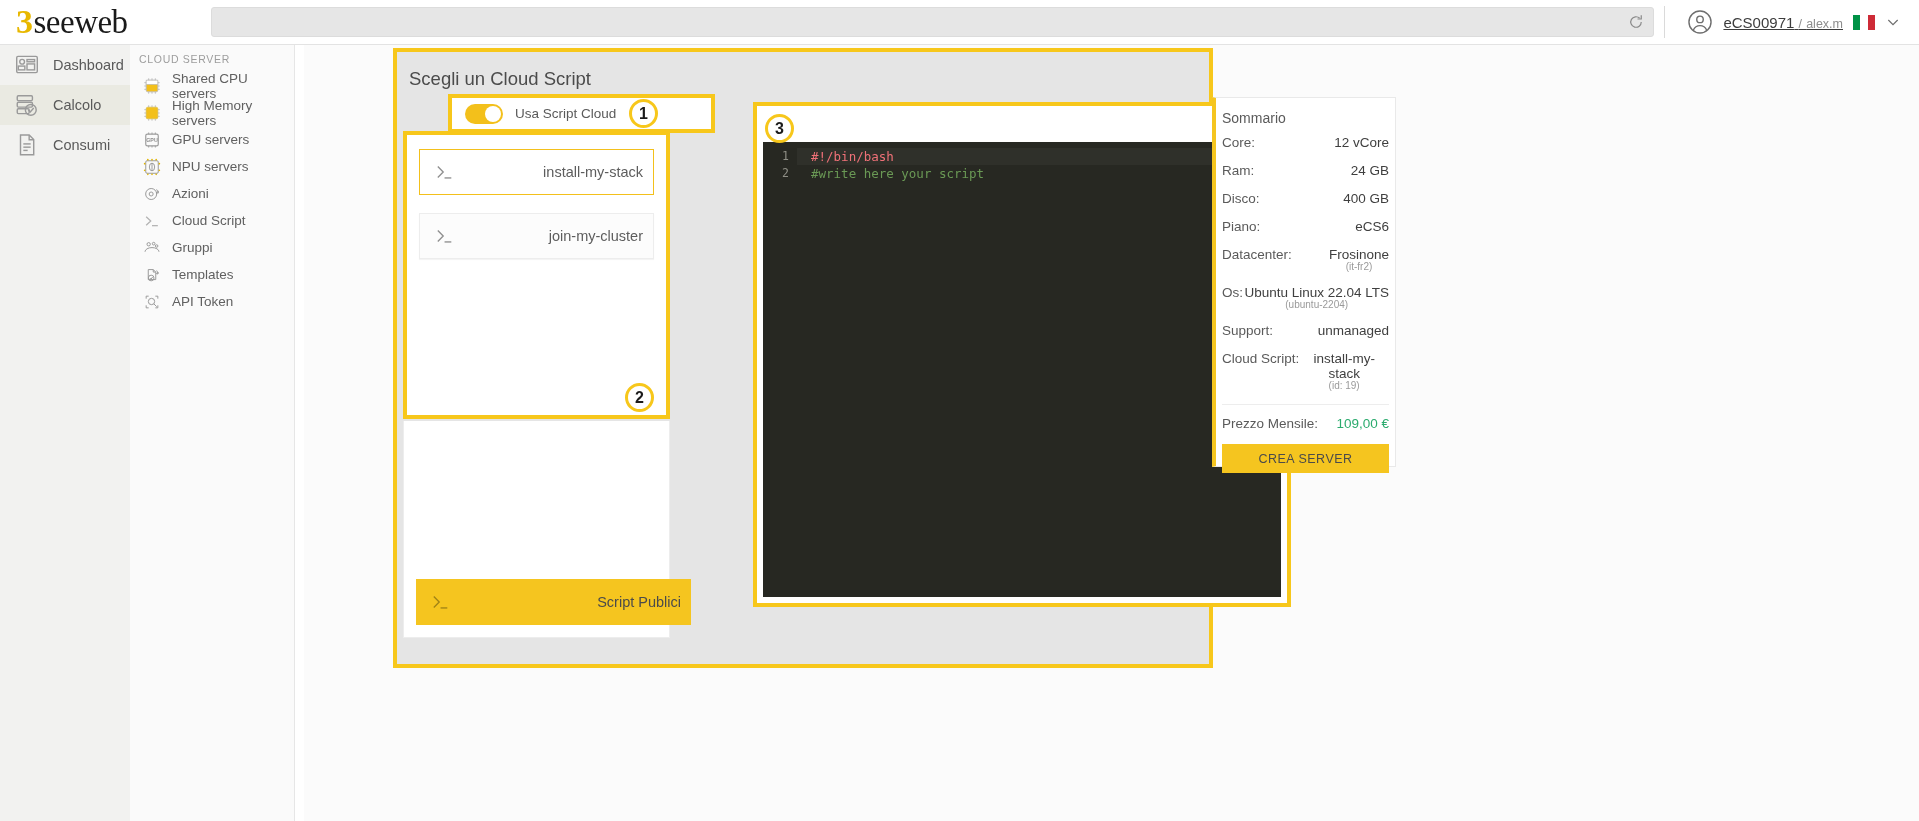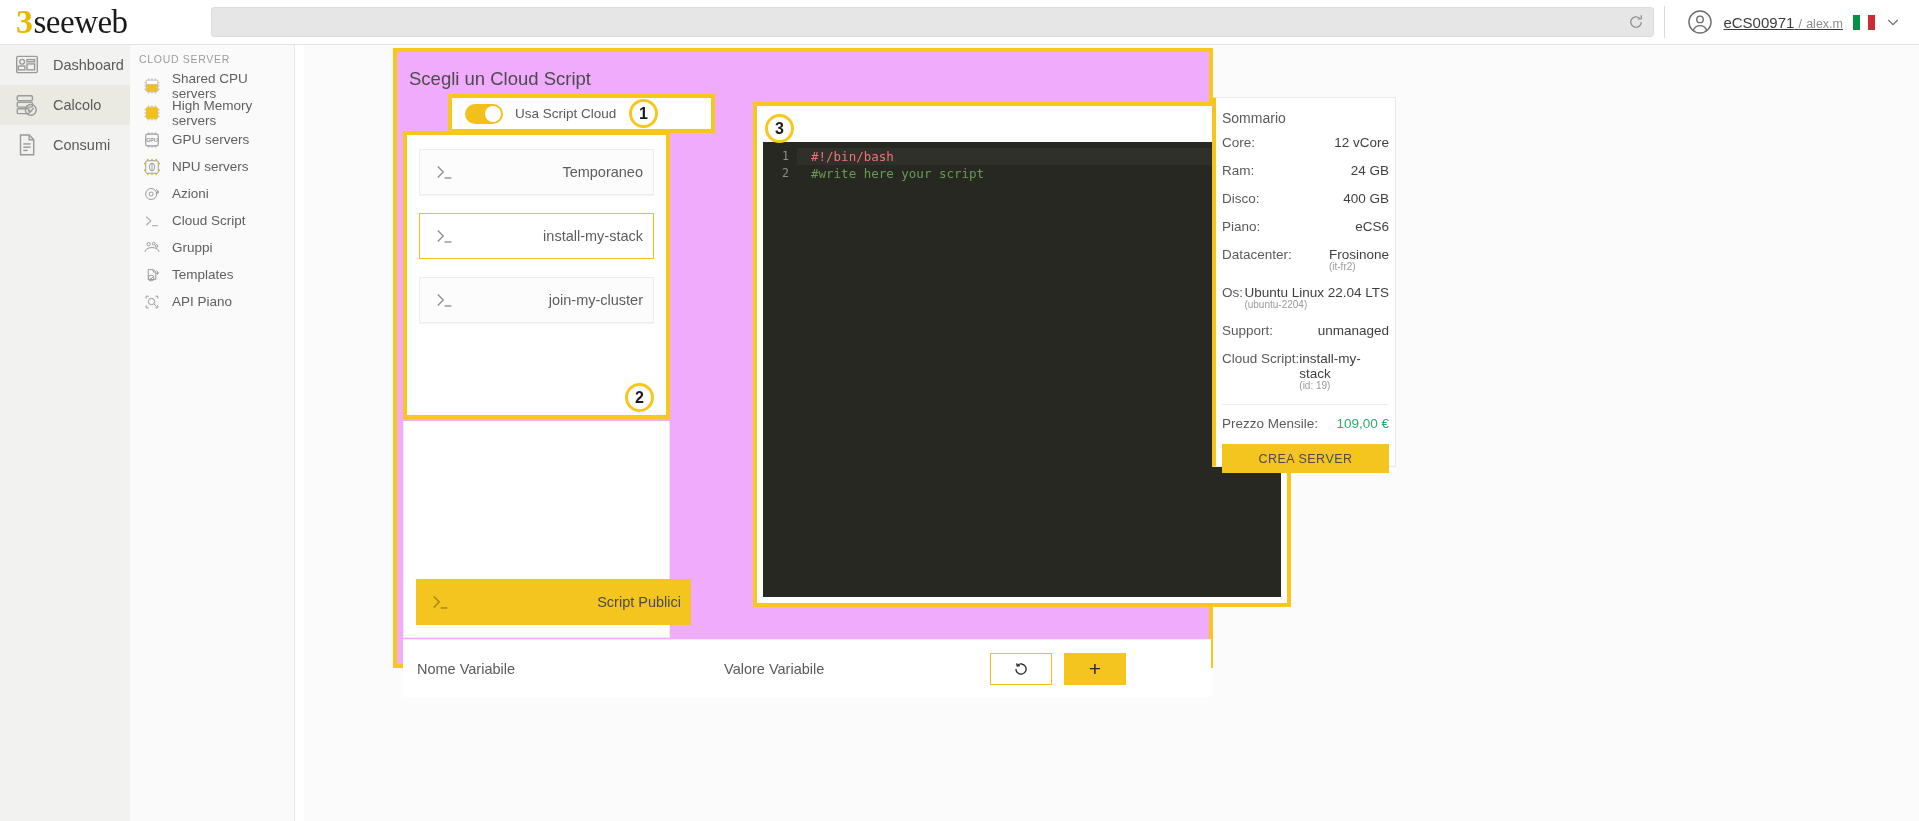--- a/index.html
+++ b/index.html
@@ -100,21 +100,21 @@
 
   
   .main {
     position: absolute; left: 304px; top: 45px; right: 0; bottom: 0;
     background: #fbfbfb;
   }
 
   
   .card-outline {
     position: absolute; left: 89px; top: 3px; width: 820px; height: 620px;
-    border: 4px solid #f7c71b; background: #f0abfc;
+    border: 4px solid #f7c71b; background: #e5e5e5;
   }
   .card-title {
     font-size: 18.5px; color: #4b4b4b; padding: 16px 0 0 12px;
     font-weight: 400;
   }
 
   
   .region1 {
     position: absolute; left: 6px; top: 42px; width: 267px; height: 39px;
     border: 4px solid #f7c71b; background: #fff; display: flex;
@@ -229,21 +229,21 @@
     position: absolute; left: 908px; top: 52px; width: 184px; height: 370px;
     background: #ffffff; border: 1px solid #e9e9e9; border-left: 4px solid #f5c51f;
     padding: 12px 2px 0 2px;
   }
   .sum-title { font-size: 14px; color: #5a5a5a; padding: 0 0 9px 4px; }
   .sum-row {
     display: flex; align-items: flex-start; justify-content: space-between;
     padding: 0 4px; margin-bottom: 13px;
   }
   .sum-k { font-size: 13.5px; color: #5a5a5a; white-space: nowrap; }
-  .sum-v { font-size: 13.5px; color: #3f3f3f; text-align: left; }
+  .sum-v { font-size: 13.5px; color: #3f3f3f; text-align: center; }
   .sum-v .sub { display: block; font-size: 10px; color: #9a9a9a; margin-top: -1px; }
   .sum-sep { height: 1px; background: #ededed; margin: 0 4px 11px 4px; }
   .sum-price { color: #2bab6e; }
   .crea-btn {
     margin: 4px 4px 0 4px; height: 29px; background: #f5c51f;
     display: flex; align-items: center; justify-content: center;
     font-size: 12.5px; color: #4b4b4b; letter-spacing: 0.5px; cursor: pointer;
   }
 </style>
 </head>
@@ -478,50 +478,41 @@
     </div>
 
     <div class="nav2-item">
       <span class="nav2-ico">
         <svg viewBox="0 0 24 24" width="20" height="20" fill="none" stroke="#9b9b9b" stroke-width="1.2">
           <path d="M5 5h3M5 5v3M19 5h-3M19 5v3M5 19h3M5 19v-3M19 19h-3M19 19v-3"></path>
           <circle cx="11.4" cy="11.4" r="3.8"></circle>
             <line x1="14.2" y1="14.2" x2="17.6" y2="17.6"></line>
         </svg>
       </span>
-      <span>API Piano</span>
+      <span>API Token</span>
     </div>
   </div>
 
   <div class="collapse-handle">«</div>
 
   <div class="main">
 
     <div class="card-outline">
       <div class="card-title">Scegli un Cloud Script</div>
 
       <div class="region1">
         <div class="toggle">
           <span class="knob"></span>
         </div>
         <span class="toggle-label">Usa Script Cloud</span>
       </div>
 
       <div class="region2">
         <div class="scriptlist">
 
-          <div class="script-item">
-            <span class="term-ico">
-              <svg viewBox="0 0 24 20" width="22" height="18" fill="none" stroke="currentColor" stroke-width="1.5">
-                <polyline points="4 4 10 10 4 16"></polyline>
-                  <line x1="11.5" y1="16.6" x2="19" y2="16.6"></line>
-              </svg>
-            </span>
-            <span>Temporaneo</span>
-          </div>
 
           <div class="script-item selected">
             <span class="term-ico">
               <svg viewBox="0 0 24 20" width="22" height="18" fill="none" stroke="currentColor" stroke-width="1.5">
                 <polyline points="4 4 10 10 4 16"></polyline>
                   <line x1="11.5" y1="16.6" x2="19" y2="16.6"></line>
               </svg>
             </span>
             <span>install-my-stack</span>
           </div>
@@ -544,33 +535,20 @@
           <span class="term-ico">
             <svg viewBox="0 0 24 20" width="22" height="18" fill="none" stroke="currentColor" stroke-width="1.5">
               <polyline points="4 4 10 10 4 16"></polyline>
                 <line x1="11.5" y1="16.6" x2="19" y2="16.6"></line>
             </svg>
           </span>
           <span>Script Publici</span>
         </div>
       </div>
 
-      <div class="varrow">
-        <span class="var-name-label">Nome Variabile</span>
-        <span class="var-value-label">Valore Variabile</span>
-        <span class="var-actions">
-          <span class="btn-refresh">
-            <svg viewBox="0 0 24 24" width="18" height="18" fill="none" stroke="currentColor" stroke-width="1.8">
-              <path d="M5.2 12a6.8 6.8 0 1 0 2-4.8"></path>
-                <polyline points="6.2 4.4 7 7.9 10.6 7.6"></polyline>
-            </svg>
-          </span>
-          <span class="btn-add">+</span>
-        </span>
-      </div>
 
       <div class="region3">
         <div class="editor-head">
           <span class="help-link">aiuto</span>
         </div>
         <div class="editor-body">
           <div class="gutter">
             <div>1</div>
             <div>2</div>
           </div>

